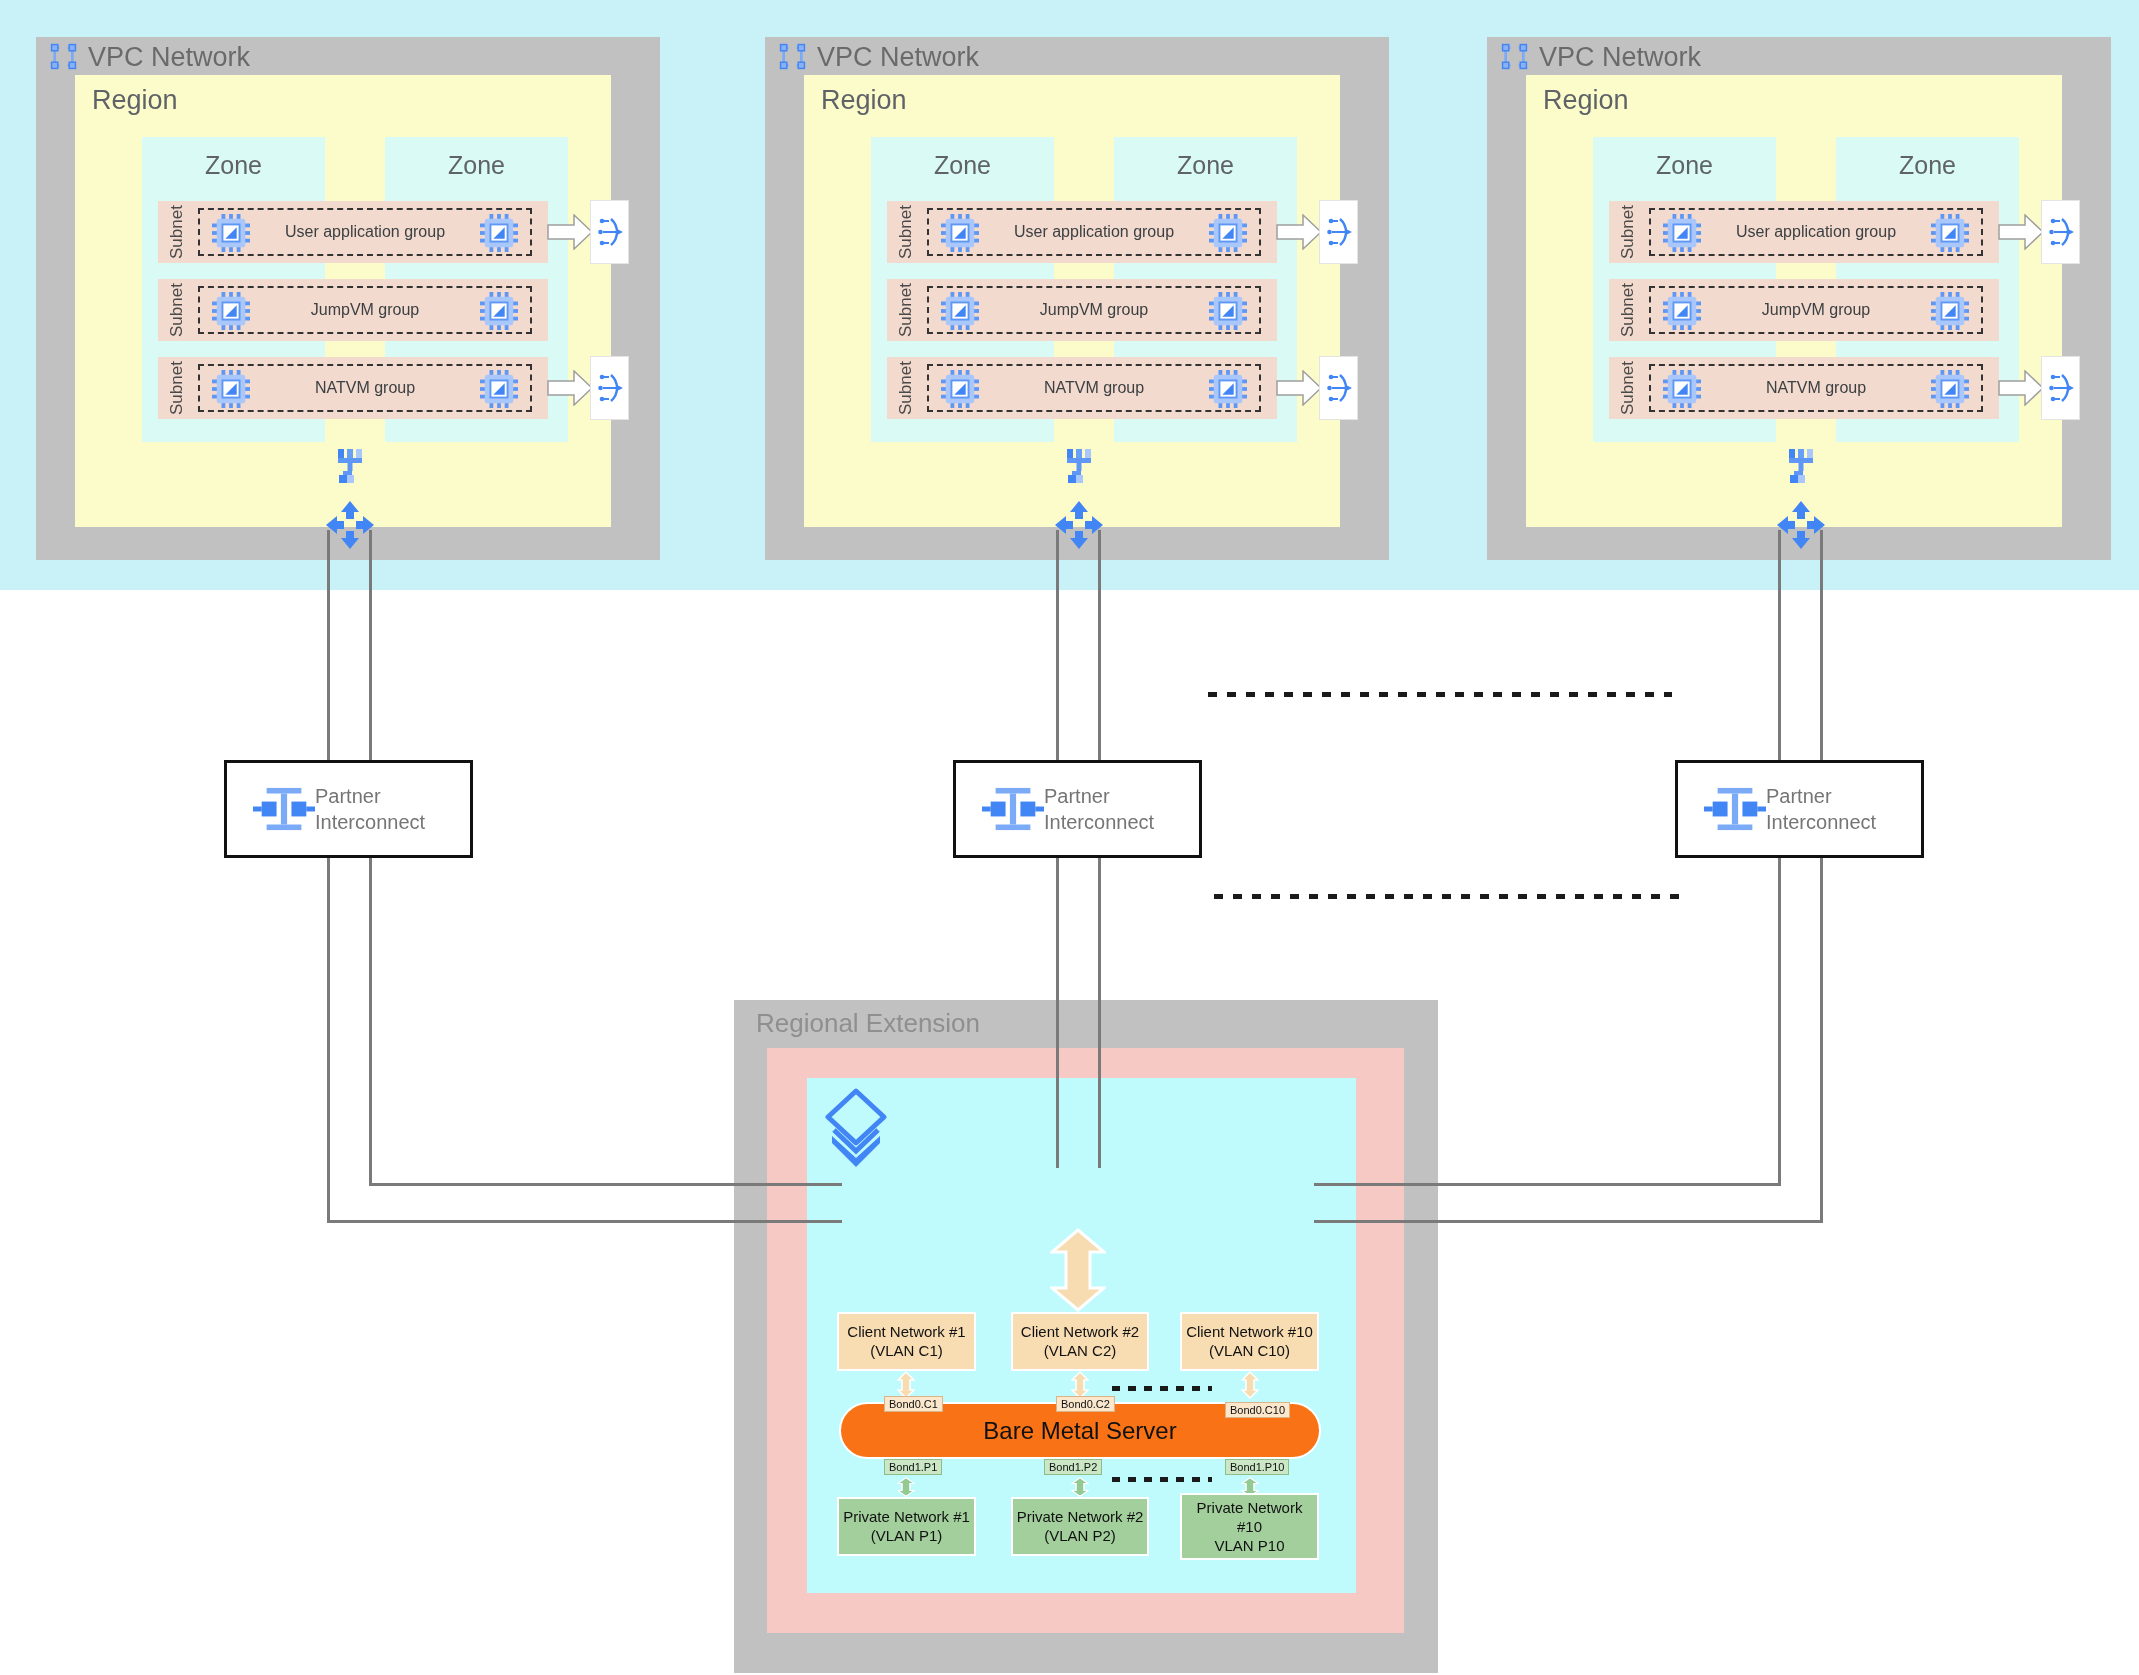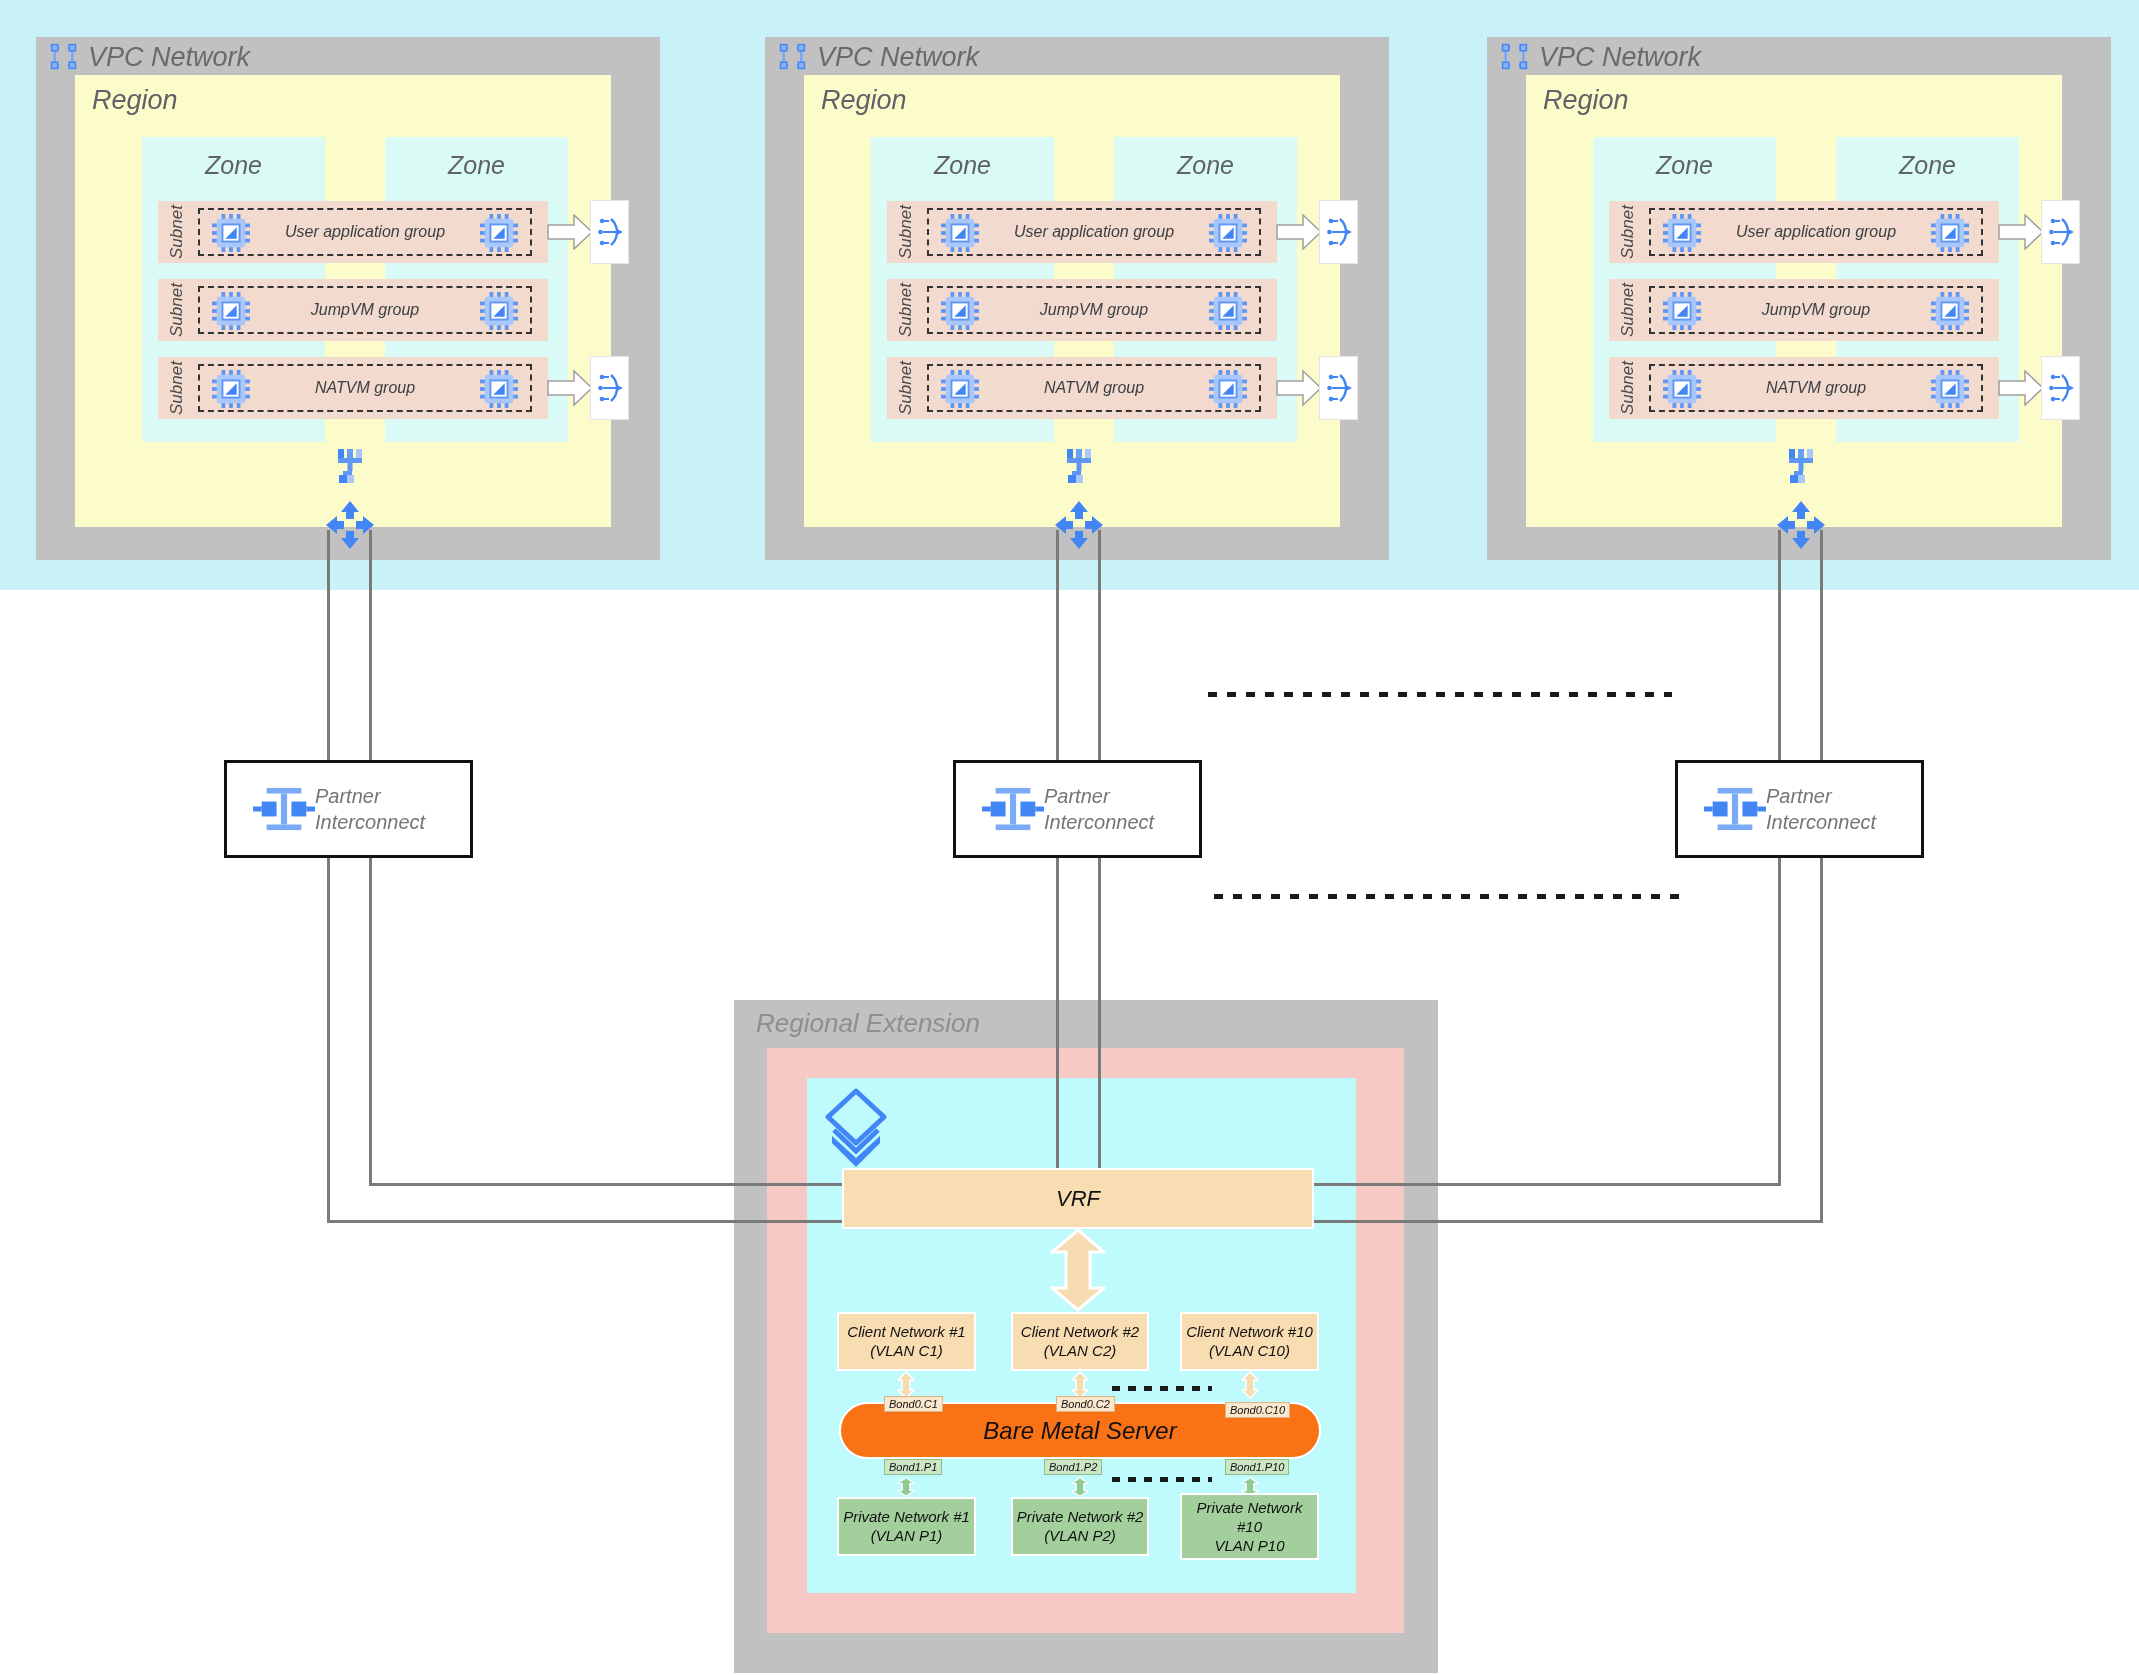--- a/index.html
+++ b/index.html
@@ -1,17 +1,17 @@
 <!DOCTYPE html>
 <html><head>
 <meta charset="utf-8">
 <style>
   html,body{margin:0;padding:0;background:#fff;}
   *{box-sizing:border-box;font-family:"Liberation Sans", sans-serif;}
-  .canvas{position:relative;width:2139px;height:1675px;background:#fff;overflow:hidden;font-style:italic;}
+  .canvas{position:relative;width:2139px;height:1675px;background:#fff;overflow:hidden;}
 
   .band{position:absolute;left:0;top:0;width:2139px;height:590px;background:#C9F2F8;}
 
   
   .vpc{position:absolute;top:37px;width:624px;height:523px;background:#C2C1C1;}
   .vpc-titlebar{position:absolute;left:0;top:0;width:100%;height:38px;}
   .vpc-icon{position:absolute;left:14px;top:6px;width:27px;height:27px;}
   .vpc-title{position:absolute;left:52px;top:3px;font-size:27px;color:#6a6a6a;line-height:34px;}
   .region{position:absolute;left:39px;top:38px;width:536px;height:452px;background:#FCFCCA;}
   .region-label{position:absolute;left:56px;top:48px;font-size:27px;color:#5f6368;}
@@ -764,21 +764,20 @@
   <div class="re-title">Regional Extension</div>
   <div class="re-pink"></div>
   <div class="re-cyan"></div>
 
   <svg class="layers-icon" viewBox="0 0 64 80">
     <polygon points="32,3 60,29 32,55 4,29" fill="none" stroke="#4285F4" stroke-width="5" stroke-linejoin="round"></polygon>
     <polyline points="10,42 32,63 54,42" fill="none" stroke="#4285F4" stroke-width="5"></polyline>
     <polygon points="8,48 32,70 56,48 56,55 32,79 8,55" fill="#4285F4"></polygon>
   </svg>
 
-  <div class="vrf">VRF</div>
 
   <svg class="bigarrow" viewBox="0 0 56 84">
     <polygon points="28,2 54,24 40,24 40,60 54,60 28,82 2,60 16,60 16,24 2,24" fill="#F7DCB2" stroke="#fff" stroke-width="3"></polygon>
   </svg>
 
   <div class="netbox client c0">
     <div>Client Network #1</div>
     <div>(VLAN C1)</div>
   </div>
   <div class="netbox client c1">

